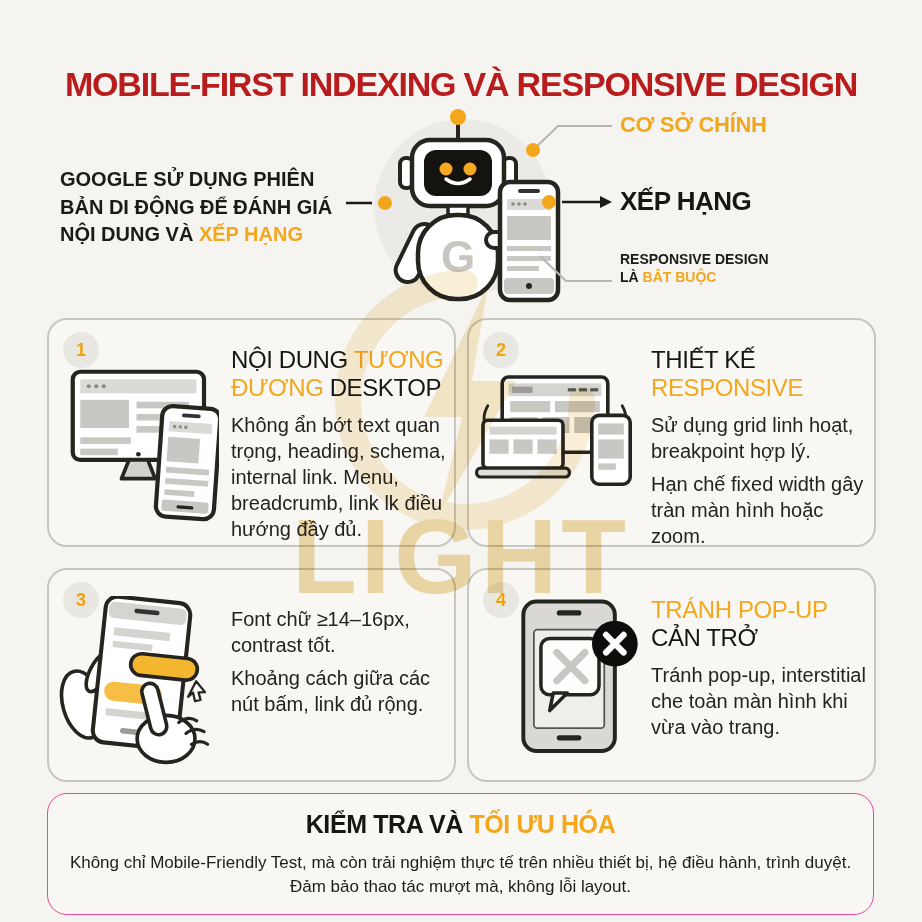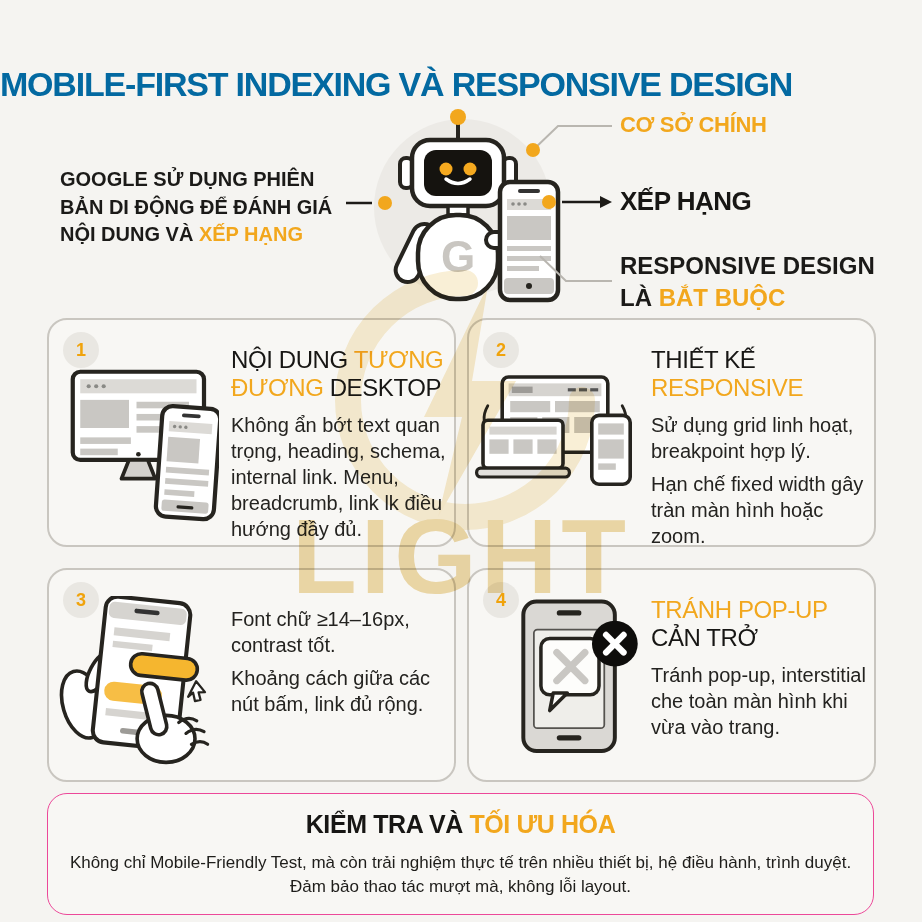--- a/index.html
+++ b/index.html
@@ -5,22 +5,22 @@
   html,body{margin:0;padding:0;background:#e9e8e5;}
   .page{
     position:relative;width:922px;height:922px;margin:0 auto;
     background:#F5F4F1;overflow:hidden;
     font-family:"Liberation Sans","DejaVu Sans",sans-serif;
     color:#1D1B18;
   }
   
   .main-title{
     position:absolute;top:42px;left:0;width:100%;
-    font-size:34px;font-weight:800;letter-spacing:-1.2px;
-    color:#0369a1;
+    text-align:center;font-size:34px;font-weight:800;letter-spacing:-1.2px;
+    color:#b91c1c;
   }
   
   .robot-circle{
     position:absolute;left:374px;top:119px;width:177px;height:177px;
     border-radius:50%;background:#ECEAE6;
   }
   .hero-svg{position:absolute;left:0;top:0;width:922px;height:320px;pointer-events:none;}
   .left-note{
     position:absolute;left:60px;top:166px;width:300px;
     font-size:20px;font-weight:700;line-height:1.38;color:#1b1a18;
@@ -28,21 +28,21 @@
   .callout-top{
     position:absolute;left:620px;top:112px;
     font-size:22px;font-weight:800;color:#F2A71D;letter-spacing:-0.3px;
   }
   .callout-mid{
     position:absolute;left:620px;top:186px;
     font-size:26px;font-weight:800;color:#171614;letter-spacing:-0.5px;
   }
   .callout-bottom{
     position:absolute;left:620px;top:250px;
-    font-size:24px;font-weight:700;line-height:1.32;color:#1b1a18;
+    font-size:14px;font-weight:700;line-height:1.32;color:#1b1a18;
   }
   .accent{color:#F2A71D;}
   
   .card{
     position:absolute;background:#F8F7F4;
     border:2px solid #C9C6C0;border-radius:20px;
   }
   .card-1{left:47px;top:318px;width:405px;height:225px;}
   .card-2{left:467px;top:318px;width:405px;height:225px;}
   .card-3{left:47px;top:568px;width:405px;height:210px;}

